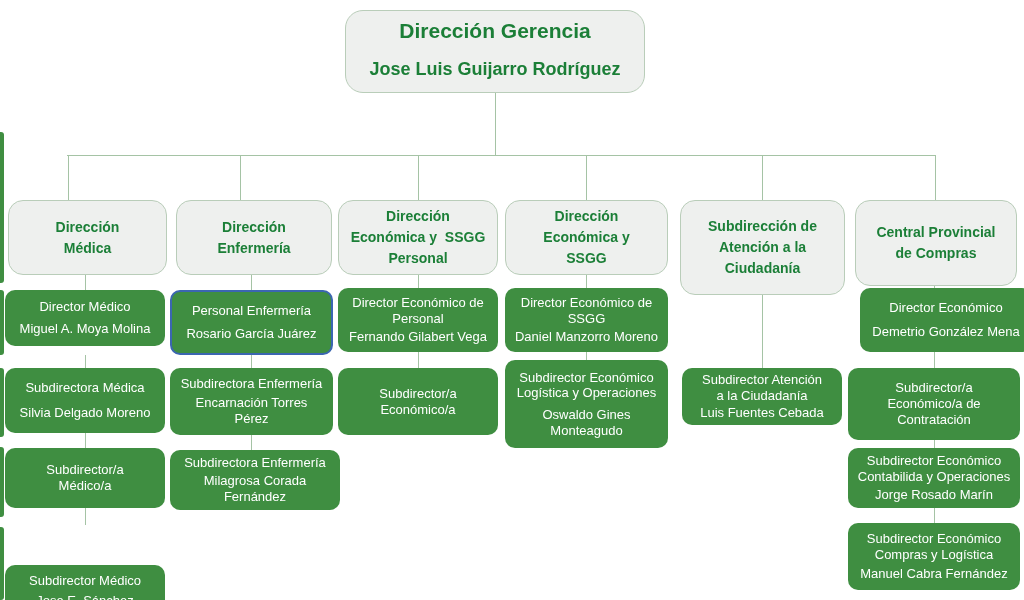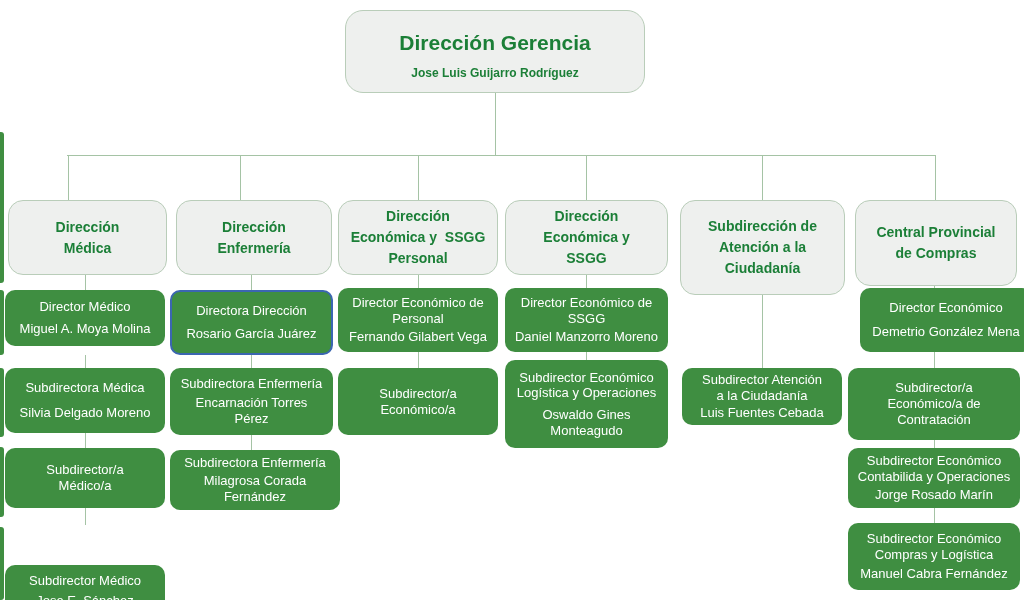--- a/index.html
+++ b/index.html
@@ -7,22 +7,22 @@
     position:relative;width:1024px;height:600px;background:#ffffff;
     font-family:"Liberation Sans",sans-serif;overflow:hidden;
   }
   .line{position:absolute;background:#a5c3a5;}
   .rootbox{
     position:absolute;left:345px;top:10px;width:300px;height:83px;
     background:#eef0ee;border:1px solid #b9cdb9;border-radius:18px;
     display:flex;flex-direction:column;justify-content:space-between;align-items:center;
     box-sizing:border-box;padding:8px 6px 12px 6px;color:#1b7f37;text-align:center;
   }
-  .rootbox .rtitle{font-size:21px;font-weight:bold;margin-top:12px;}
-  .rootbox .rname{font-size:12px;font-weight:bold;}
+  .rootbox .rtitle{font-size:21px;font-weight:bold;}
+  .rootbox .rname{font-size:18px;font-weight:bold;}
   .hdr{
     position:absolute;background:#eef0ee;border:1px solid #b9cdb9;border-radius:15px;
     color:#1b7f37;font-weight:bold;font-size:14px;line-height:1.5;
     display:flex;align-items:center;justify-content:center;text-align:center;
     white-space:pre-wrap;box-sizing:border-box;padding:2px 4px;
   }
   .gbox{
     position:absolute;background:#3f8e41;color:#ffffff;border-radius:10px;
     display:flex;flex-direction:column;justify-content:space-evenly;align-items:center;
     text-align:center;font-size:13px;line-height:1.22;box-sizing:border-box;
@@ -114,21 +114,21 @@
     <div class="role">Subdirector/a
 Médico/a</div>
   </div>
   <div class="gbox" style="left:5px;top:525px;width:160px;height:68px;margin-top:40px;">
     <div class="role">Subdirector Médico</div>
     <div class="name">Jose E. Sánchez
 Basallote</div>
   </div>
 
   <div class="gbox selected" style="left:170px;top:290px;width:163px;height:65px;">
-    <div class="role">Directora Dirección</div>
+    <div class="role">Personal Enfermería</div>
     <div class="name">Rosario García Juárez</div>
   </div>
   <div class="gbox" style="left:170px;top:368px;width:163px;height:67px;">
     <div class="role">Subdirectora Enfermería</div>
     <div class="name">Encarnación Torres
 Pérez</div>
   </div>
   <div class="gbox" style="left:170px;top:450px;width:170px;height:60px;">
     <div class="role">Subdirectora Enfermería</div>
     <div class="name">Milagrosa Corada

